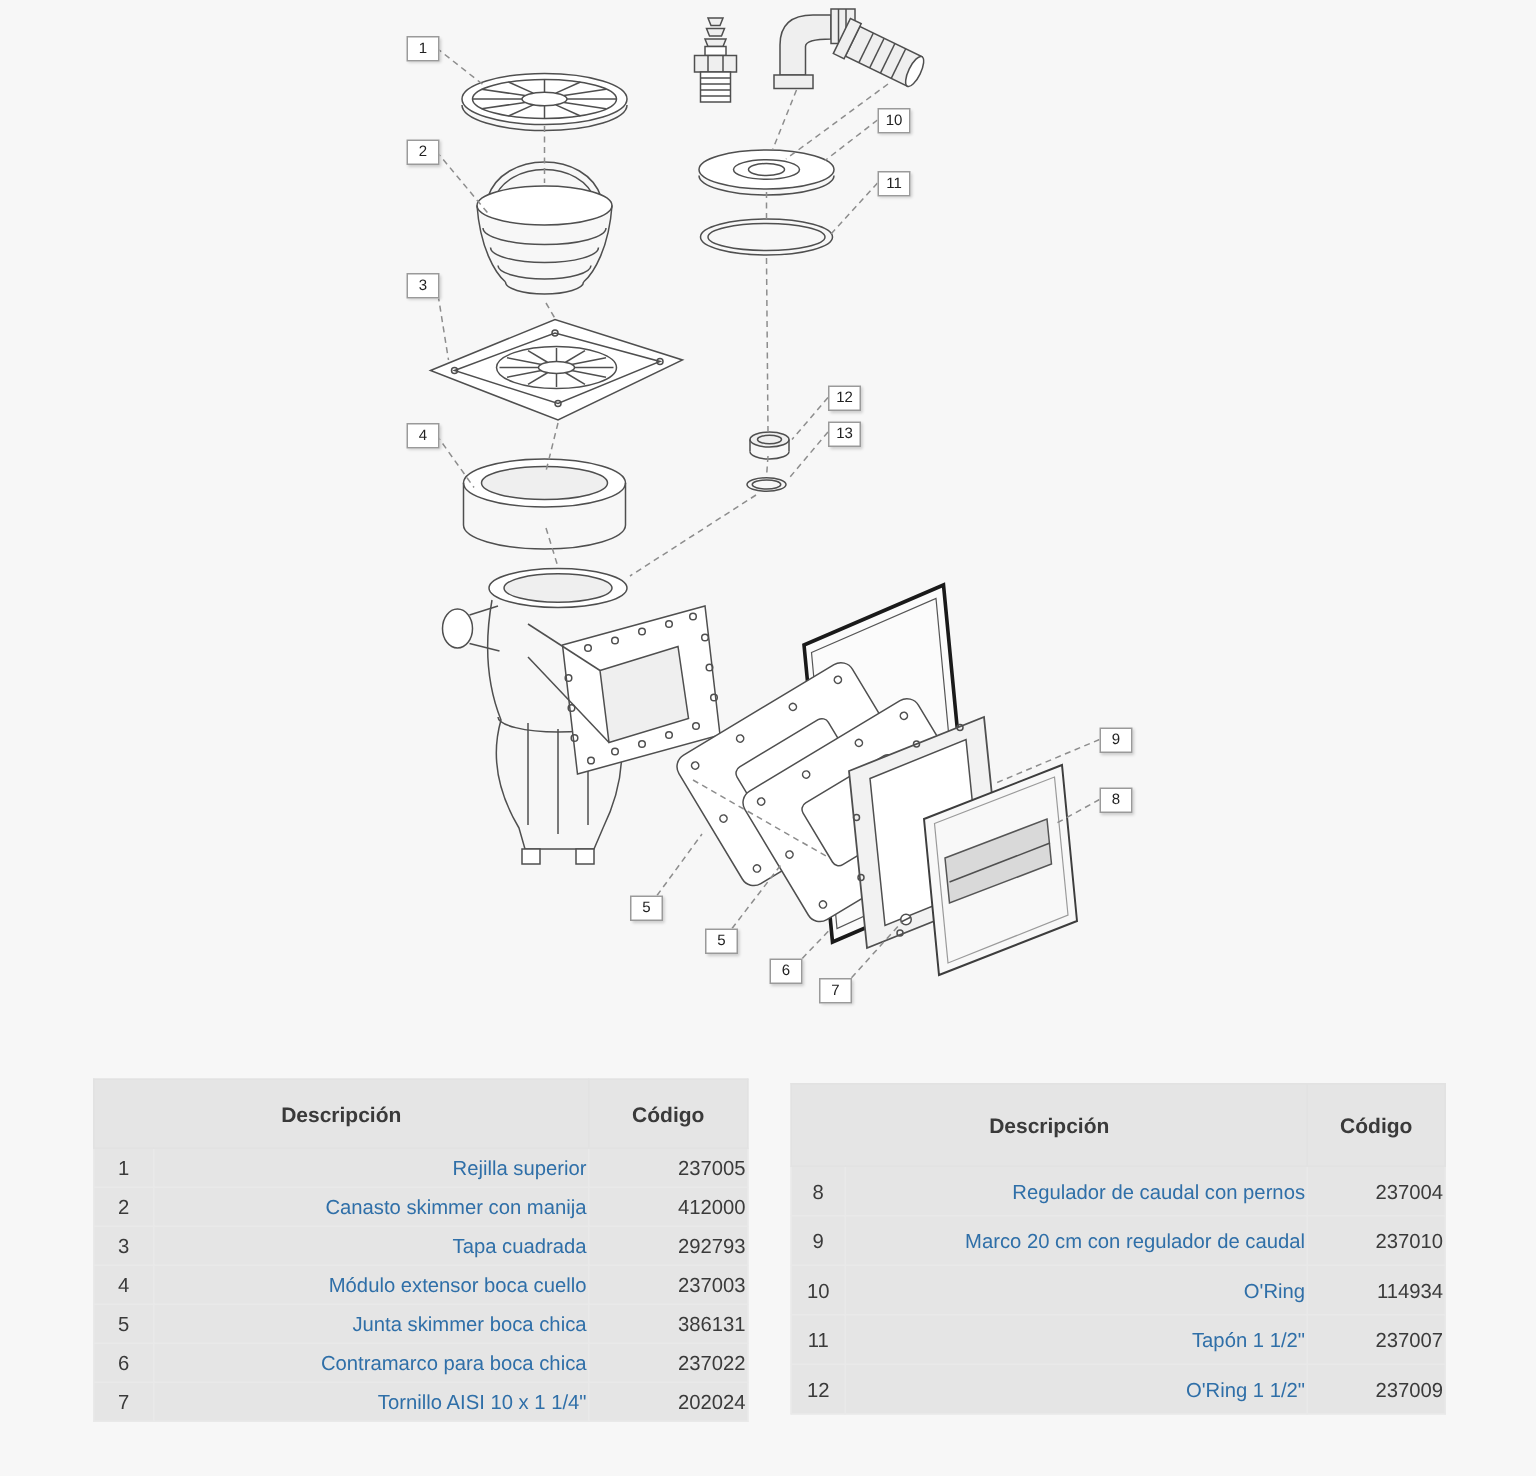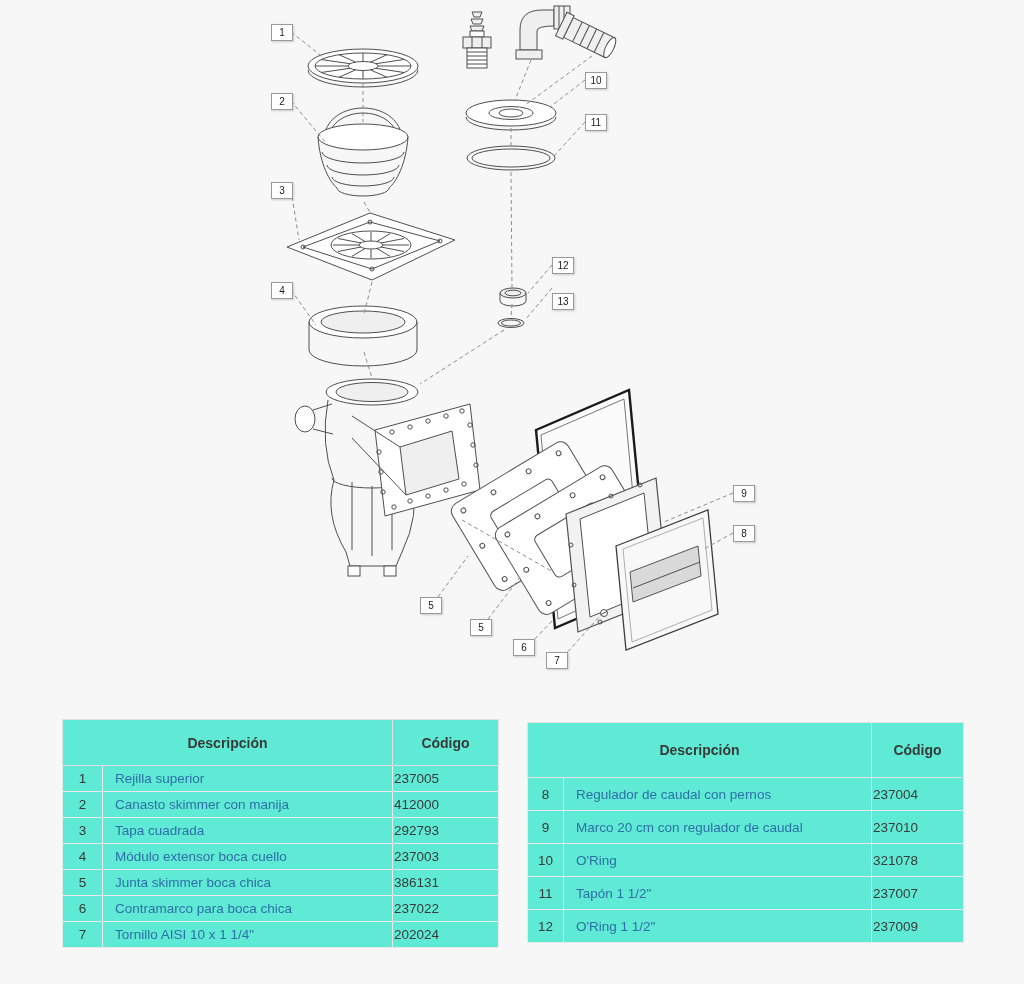--- a/index.html
+++ b/index.html
@@ -10,32 +10,32 @@
 
   .callout {
     position:absolute; width:20px; height:15px;
     background:#fff; border:1px solid #9a9a9a;
     box-shadow:1px 1px 2px rgba(0,0,0,.18);
     font-size:10px; line-height:15px; text-align:center; color:#222;
   }
 
   .parts-table {
     position:absolute; border-collapse:collapse; table-layout:fixed;
-    background:#5eead4; border:1px solid #c8c8c8;
+    background:#e5e5e5; border:1px solid #c8c8c8;
     font-size:13.5px; color:#3a3a3a;
   }
   .parts-table th {
     font-weight:bold; color:#3a3a3a; border:1px solid #e2e2e2;
     text-align:center; font-size:14px;
   }
   .parts-table td { border:1px solid #e9e9e9; }
   .parts-table td.num  { text-align:center; }
-  .parts-table td.desc { color:#2f6fa8; padding-left:12px; text-align:left;
+  .parts-table td.desc { color:#2f6fa8; padding-left:12px; text-align:right;
                          white-space:nowrap; overflow:hidden; }
-  .parts-table td.code { text-align:left; color:#3a3a3a; }
+  .parts-table td.code { text-align:right; color:#3a3a3a; }
 
   
   .ln   { fill:none; stroke:#4f4f4f; stroke-width:1; }
   .fw   { fill:#ffffff; stroke:#4f4f4f; stroke-width:1; }
   .fg   { fill:#efefef; stroke:#4f4f4f; stroke-width:1; }
   .dash { fill:none; stroke:#8d8d8d; stroke-width:1; stroke-dasharray:4 3; }
 </style>
 </head>
 <body>
 
@@ -296,21 +296,21 @@
       </g>
     </svg>
 
     <div class="callout" style="left:271px; top:24px">1</div>
     <div class="callout" style="left:271px; top:93px">2</div>
     <div class="callout" style="left:271px; top:182px">3</div>
     <div class="callout" style="left:271px; top:282px">4</div>
     <div class="callout" style="left:585px; top:72px">10</div>
     <div class="callout" style="left:585px; top:114px">11</div>
     <div class="callout" style="left:552px; top:257px">12</div>
-    <div class="callout" style="left:552px; top:293px">13</div>
+    <div class="callout" style="left:552px; top:281px">13</div>
     <div class="callout" style="left:420px; top:597px">5</div>
     <div class="callout" style="left:470px; top:619px">5</div>
     <div class="callout" style="left:513px; top:639px">6</div>
     <div class="callout" style="left:546px; top:652px">7</div>
     <div class="callout" style="left:733px; top:485px">9</div>
     <div class="callout" style="left:733px; top:525px">8</div>
   </div>
 
   <table class="parts-table" style="left:62px; top:719px; width:436px;">
     <colgroup>
@@ -382,21 +382,21 @@
         <td class="code">237004</td>
       </tr>
       <tr style="height:33px">
         <td class="num">9</td>
         <td class="desc">Marco 20 cm con regulador de caudal</td>
         <td class="code">237010</td>
       </tr>
       <tr style="height:33px">
         <td class="num">10</td>
         <td class="desc">O'Ring</td>
-        <td class="code">321078</td>
+        <td class="code">114934</td>
       </tr>
       <tr style="height:33px">
         <td class="num">11</td>
         <td class="desc">Tapón 1 1/2"</td>
         <td class="code">237007</td>
       </tr>
       <tr style="height:33px">
         <td class="num">12</td>
         <td class="desc">O'Ring 1 1/2"</td>
         <td class="code">237009</td>

